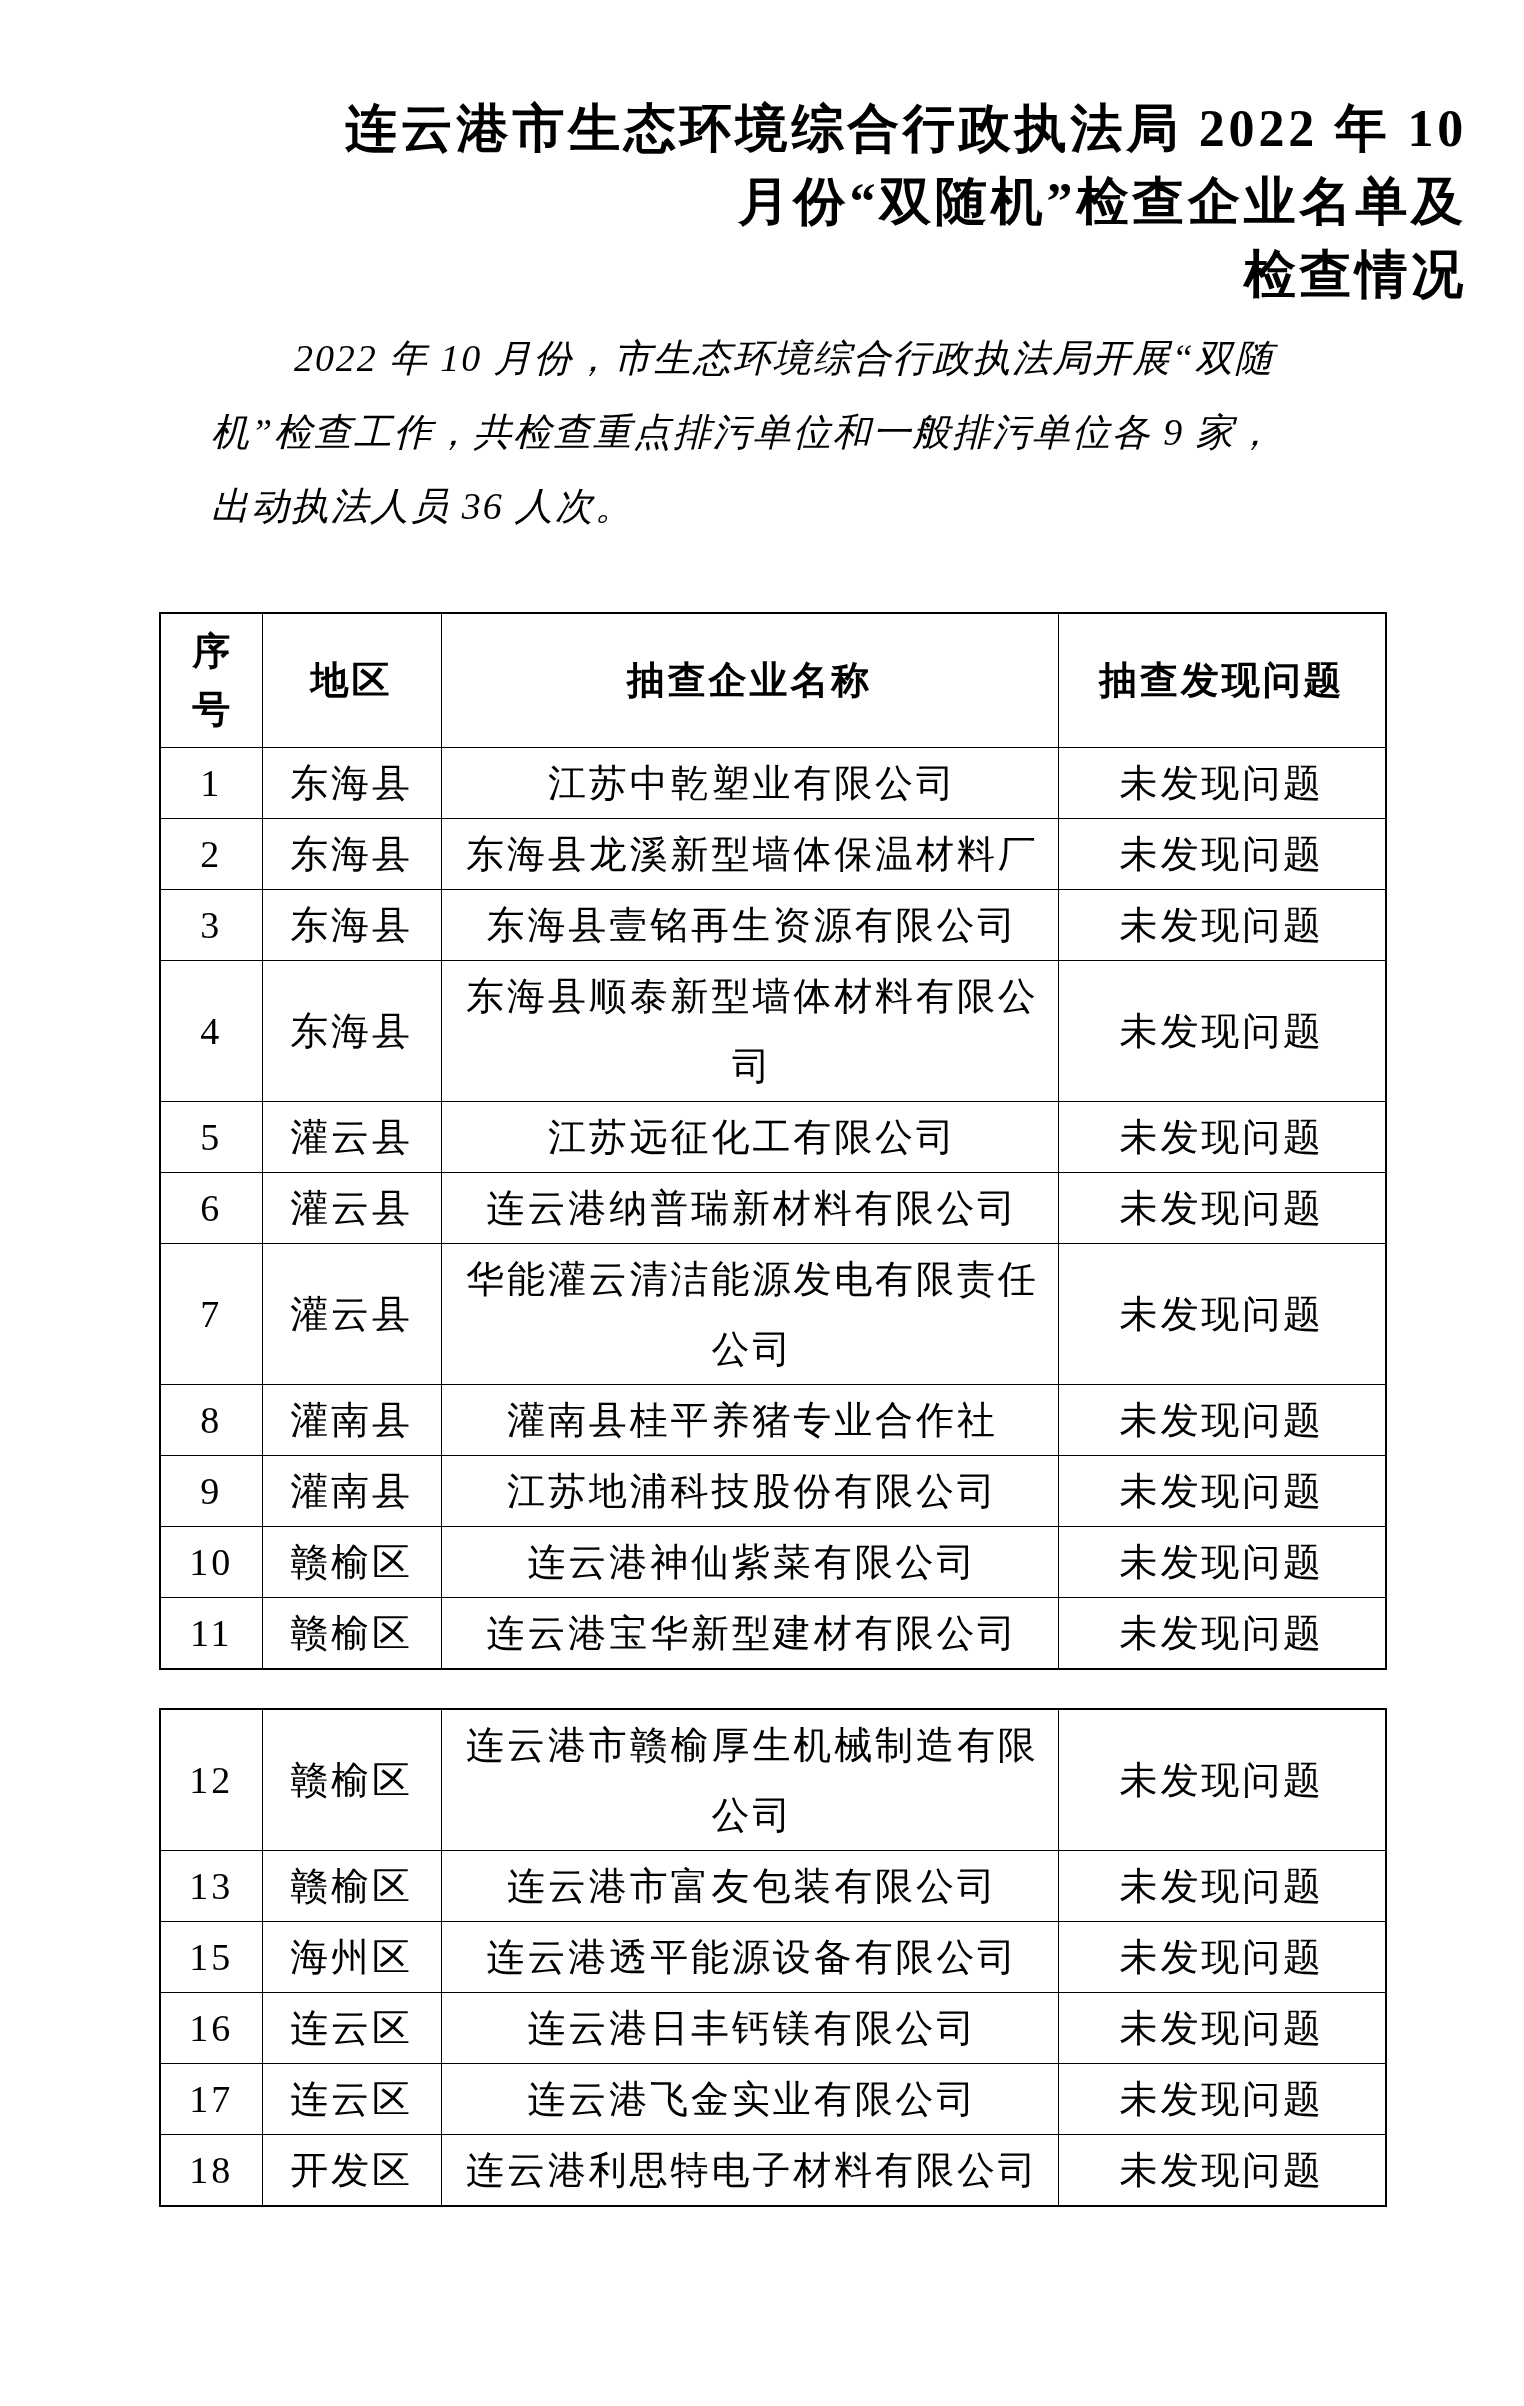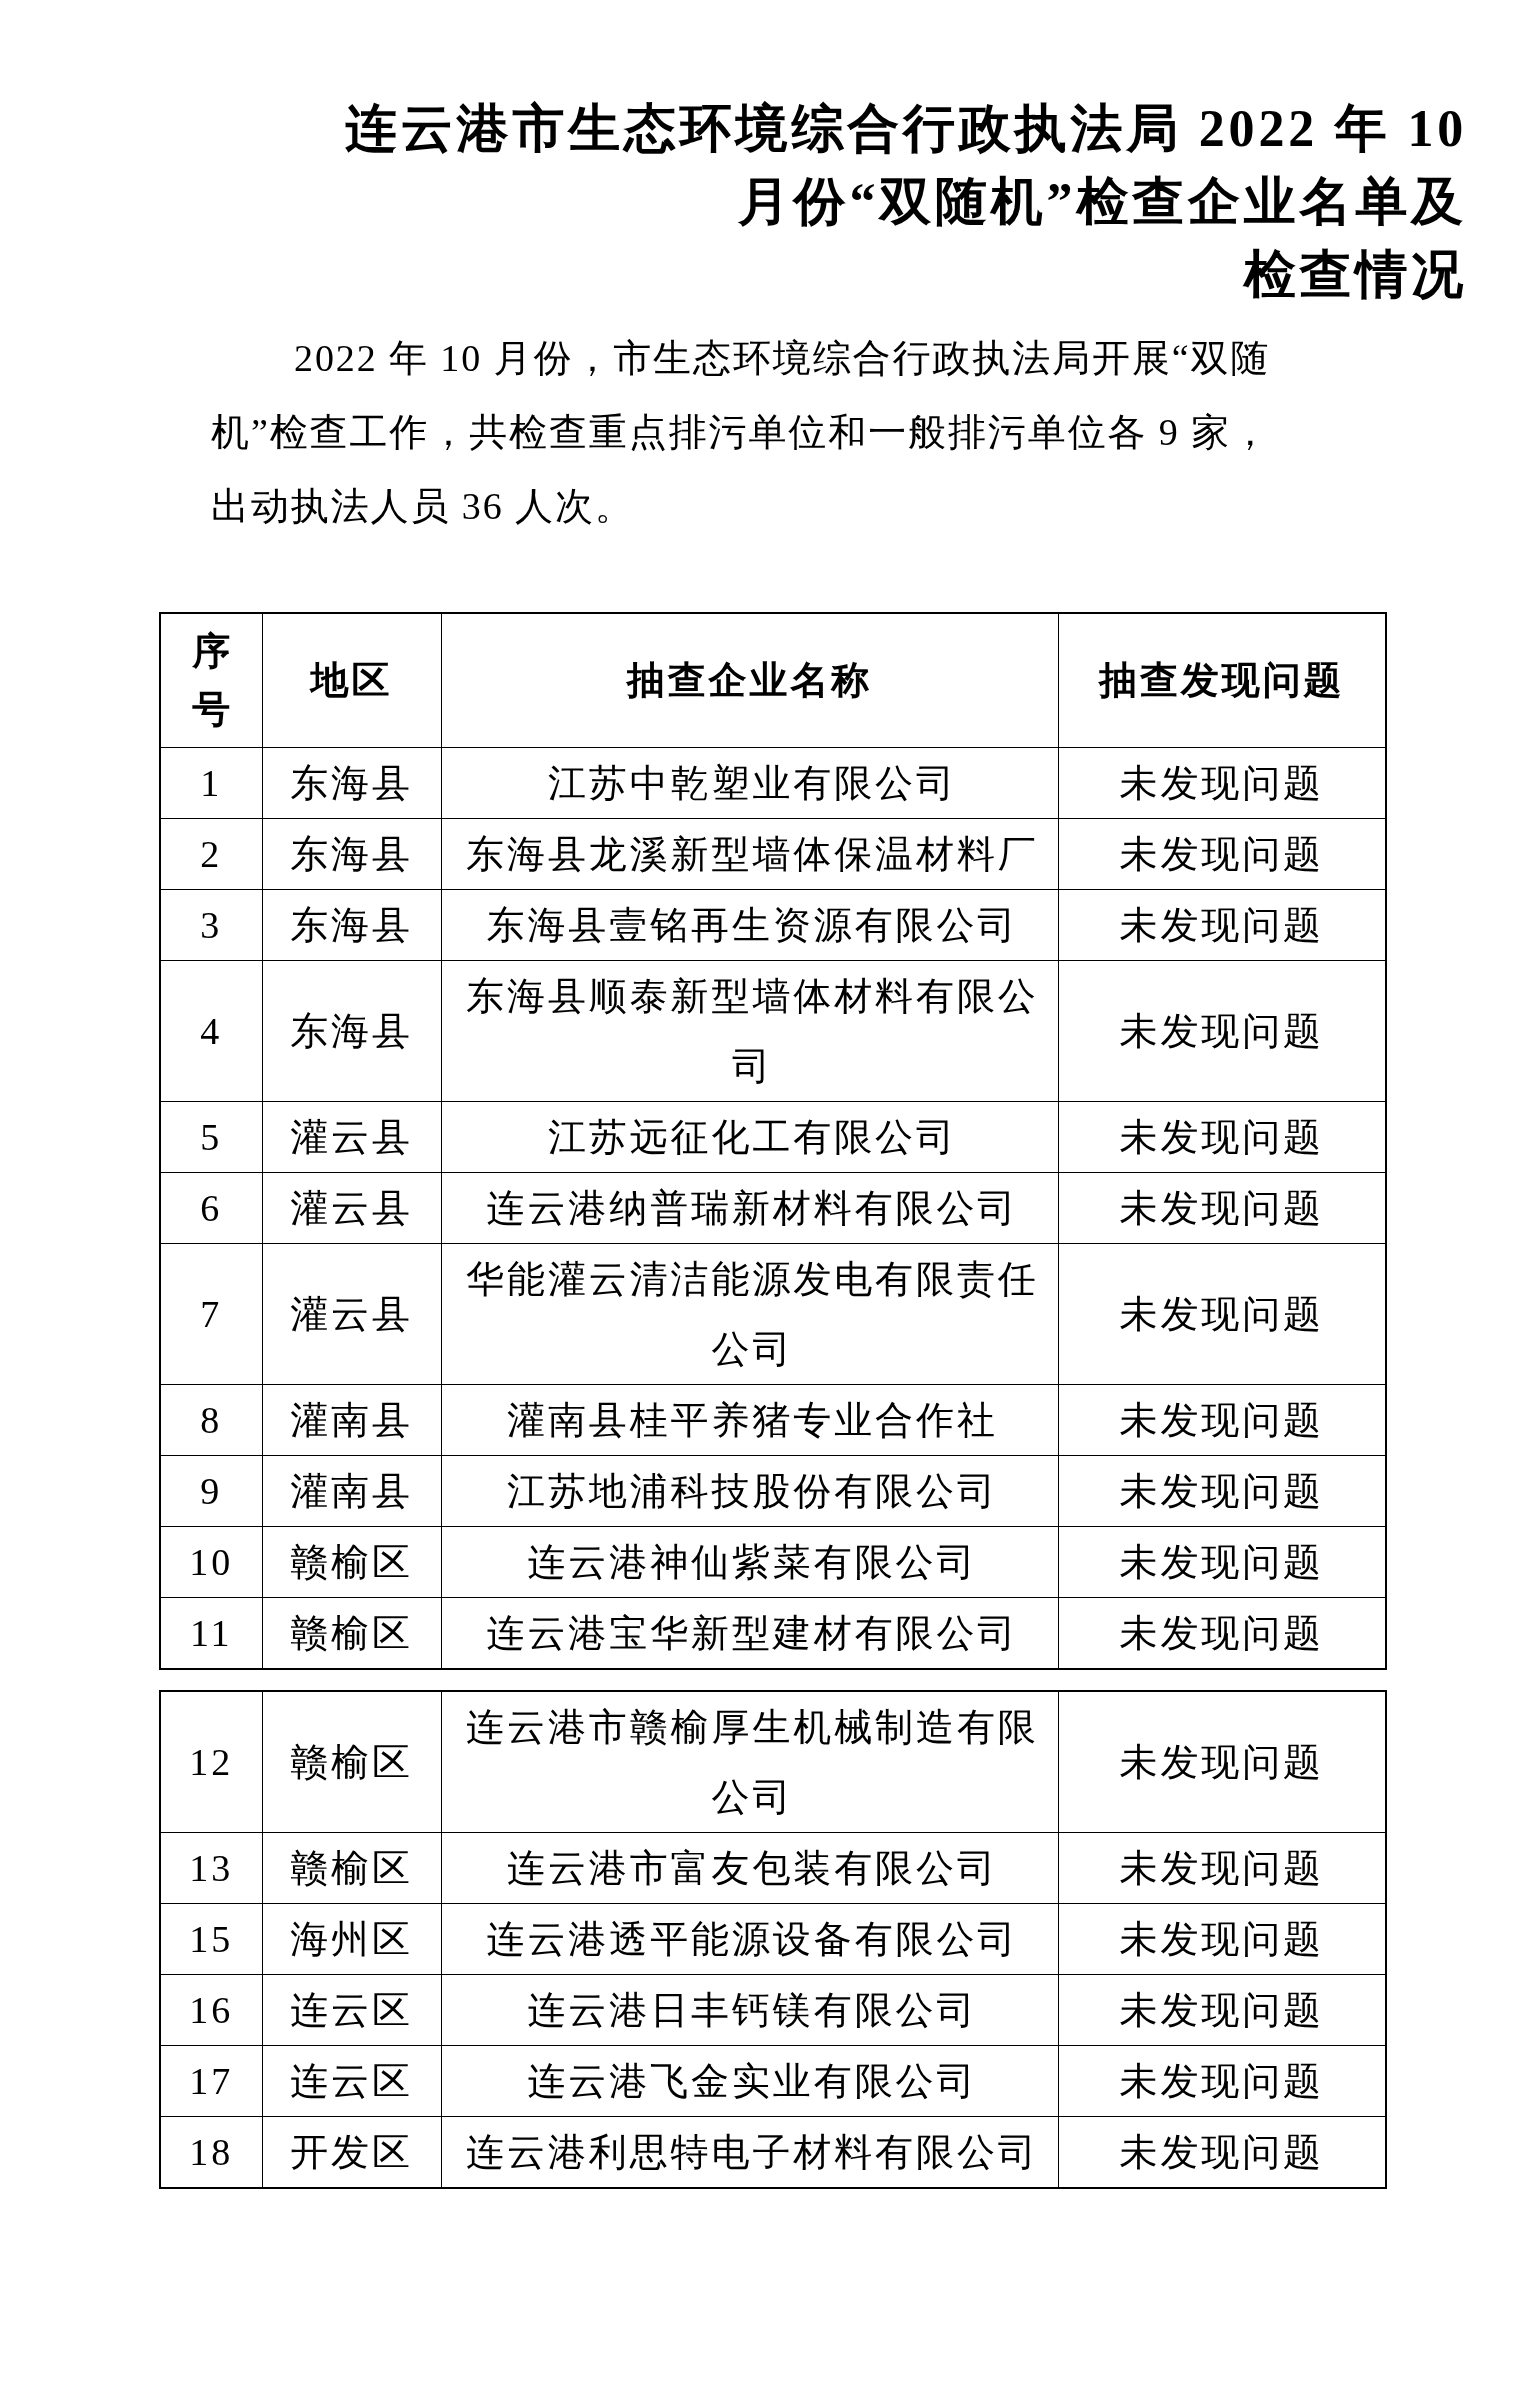--- a/index.html
+++ b/index.html
@@ -29,34 +29,35 @@
     font-size: 52px;
     line-height: 73px;
     letter-spacing: 3.8px;
   }
   
   .intro {
     margin: 9.6px 134px 0 211px;
     font-size: 38px;
     line-height: 74px;
     letter-spacing: 1.9px;
+    font-style: italic;
   }
   .intro .line.indent {
     text-indent: 83px;
   }
   
   table.tbl {
     border-collapse: collapse;
     table-layout: fixed;
     width: 1225px;
     margin-left: 159px;
     border: 2.9px solid #000000;
   }
   table.tbl-1 { margin-top: 69px; }
-  table.tbl-2 { margin-top: 20px; }
+  table.tbl-2 { margin-top: 38px; }
   col.c-seq     { width: 102px; }
   col.c-region  { width: 179px; }
   col.c-company { width: 617px; }
   col.c-issue   { width: 328px; }
   .tbl th {
     border: 1.9px solid #000000;
     height: 133px;
     font-family: "Liberation Sans", sans-serif;
     font-weight: bold;
     font-size: 38px;

